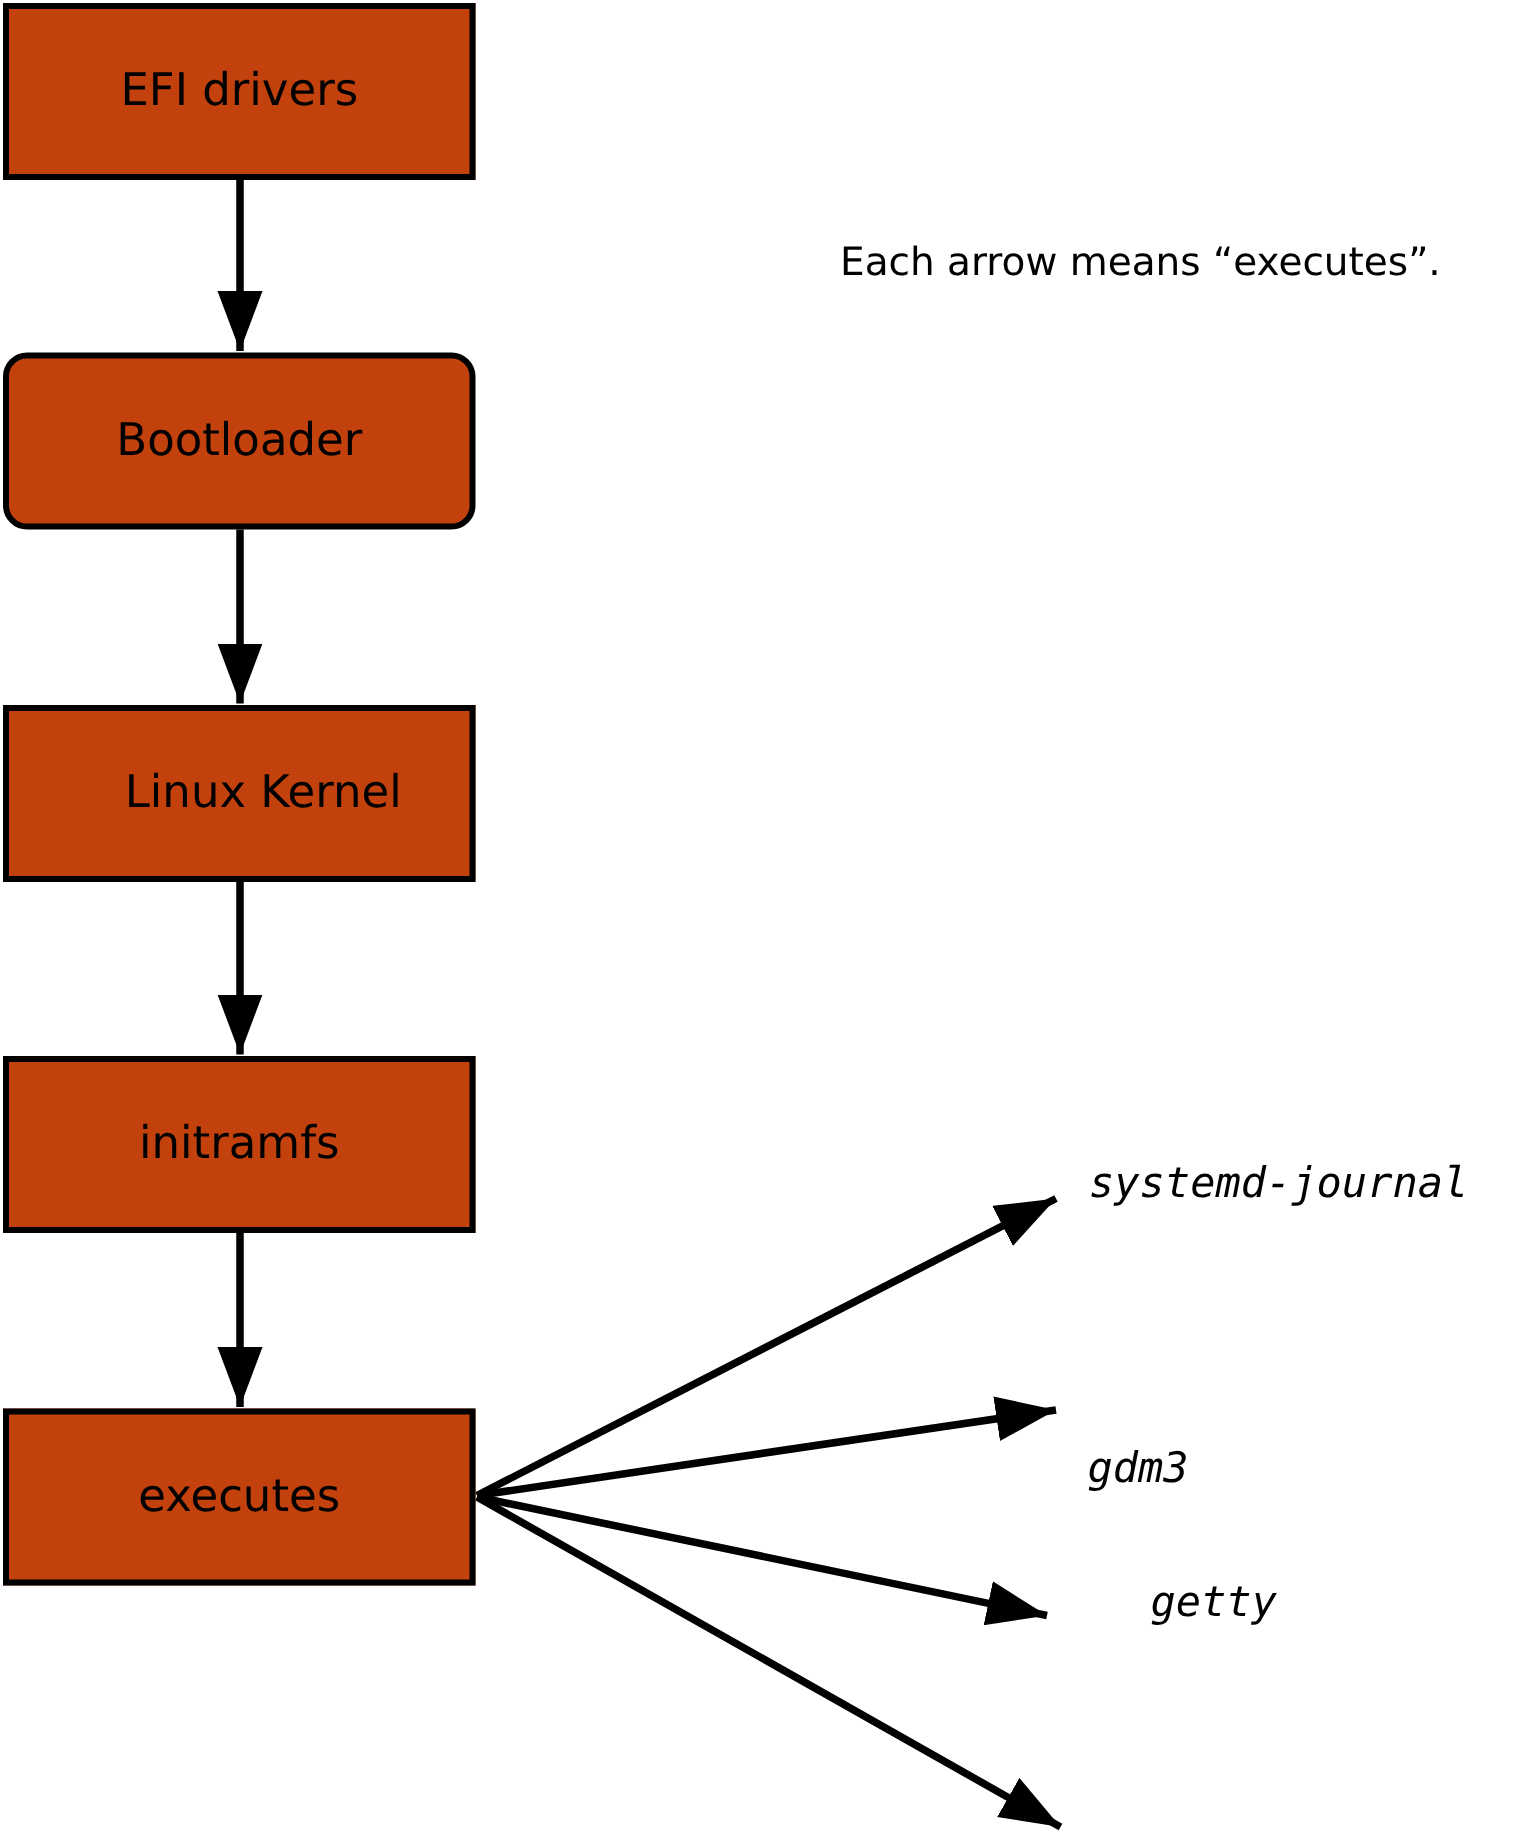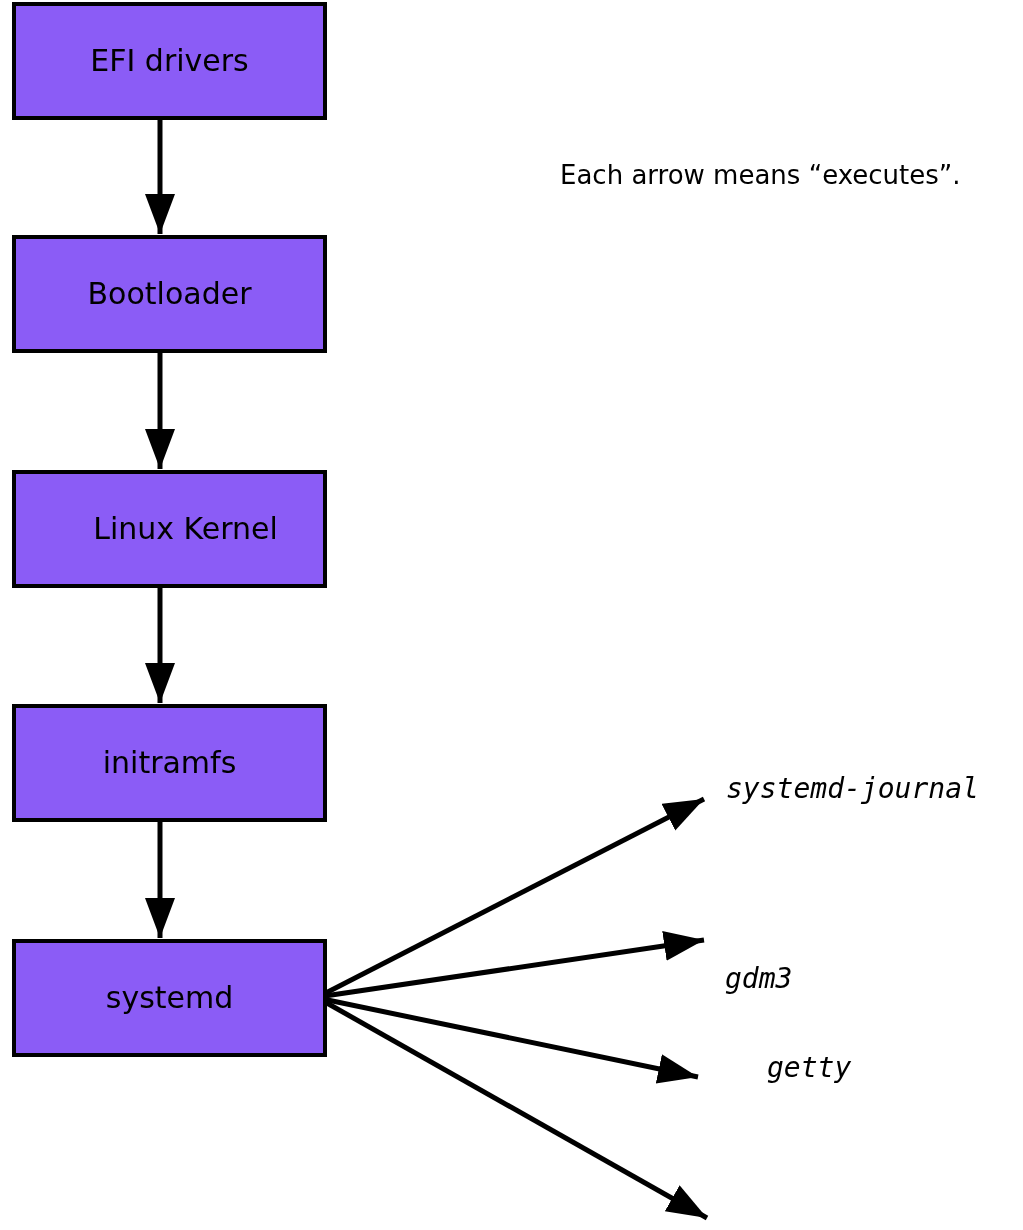--- a/index.html
+++ b/index.html
@@ -10,35 +10,35 @@
   body {
     position: relative;
     width: 1023px;
     height: 1230px;
     overflow: hidden;
     font-family: "DejaVu Sans", sans-serif;
     color: #000000;
   }
   .node {
     position: absolute;
-    left: 12px;
+    left: 2px;
     width: 315px;
     height: 118px;
     box-sizing: border-box;
     border: 4px solid #000000;
-    background: #8b5cf6;
+    background: #c2410c;
     display: flex;
     align-items: center;
     justify-content: center;
     font-size: 30px;
     line-height: 1;
     white-space: nowrap;
   }
   #node-efi        { top: 2px; }
-  #node-bootloader { top: 235px; }
+  #node-bootloader { top: 235px; border-radius: 16px; }
   #node-kernel     { top: 470px; padding-left: 32px; }
   #node-initramfs  { top: 704px; }
   #node-systemd    { top: 939px; }
 
   .leaf {
     position: absolute;
     font-family: "DejaVu Sans Mono", monospace;
     font-size: 28px;
     line-height: 1.1;
     white-space: nowrap;
@@ -93,21 +93,21 @@
 <div class="node" id="node-bootloader">
   <span>Bootloader</span>
 </div>
 <div class="node" id="node-kernel">
   <span>Linux Kernel</span>
 </div>
 <div class="node" id="node-initramfs">
   <span>initramfs</span>
 </div>
 <div class="node" id="node-systemd">
-  <span>systemd</span>
+  <span>executes</span>
 </div>
 
 <div class="leaf" id="leaf-journal">systemd-journal</div>
 <div class="leaf" id="leaf-gdm3">gdm3</div>
 <div class="leaf" id="leaf-getty">getty</div>
 <div class="leaf" id="leaf-sshd">sshd</div>
 
 <div class="note">Each arrow means “executes”.</div>
 
 </body></html>

